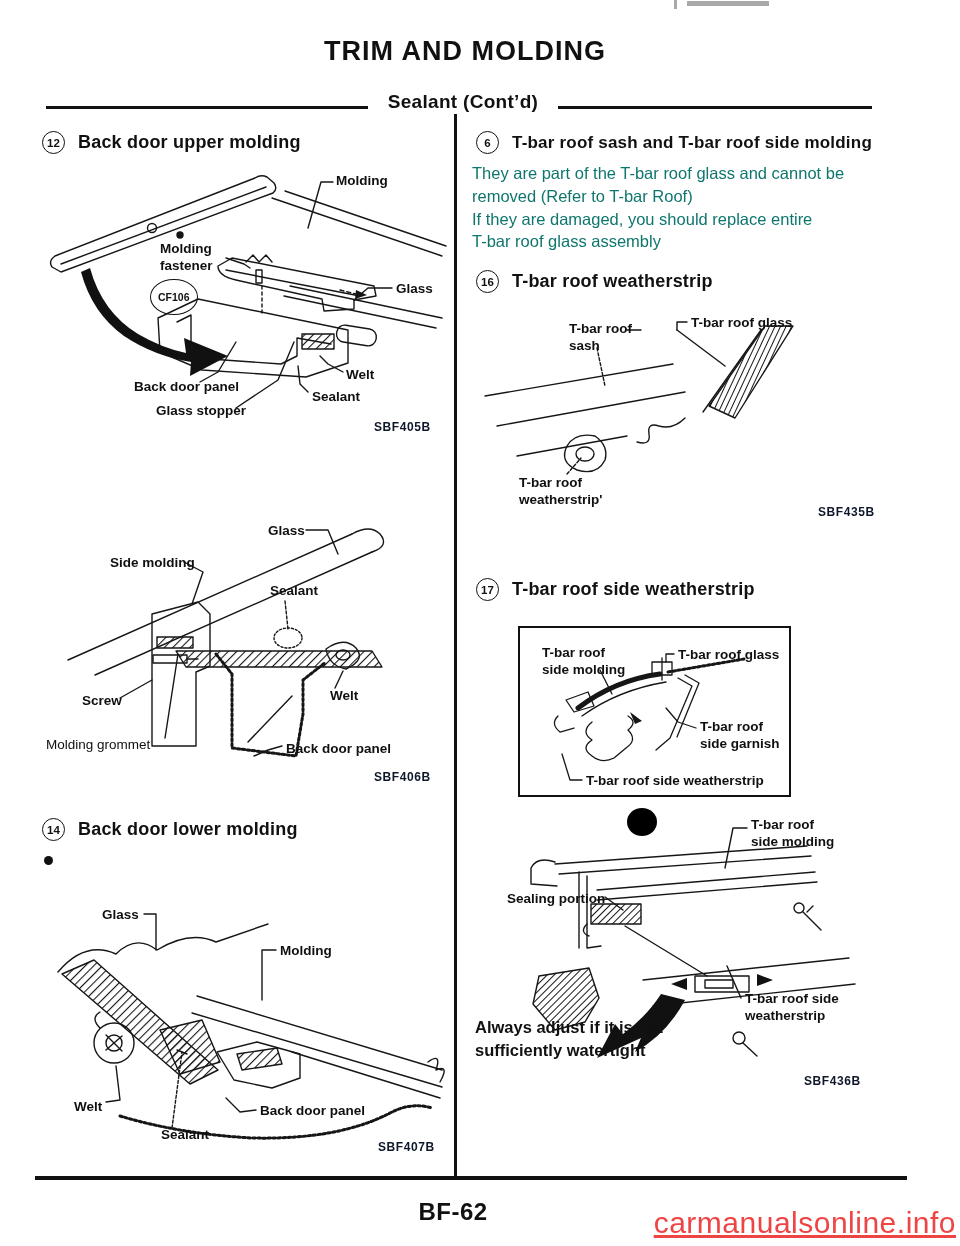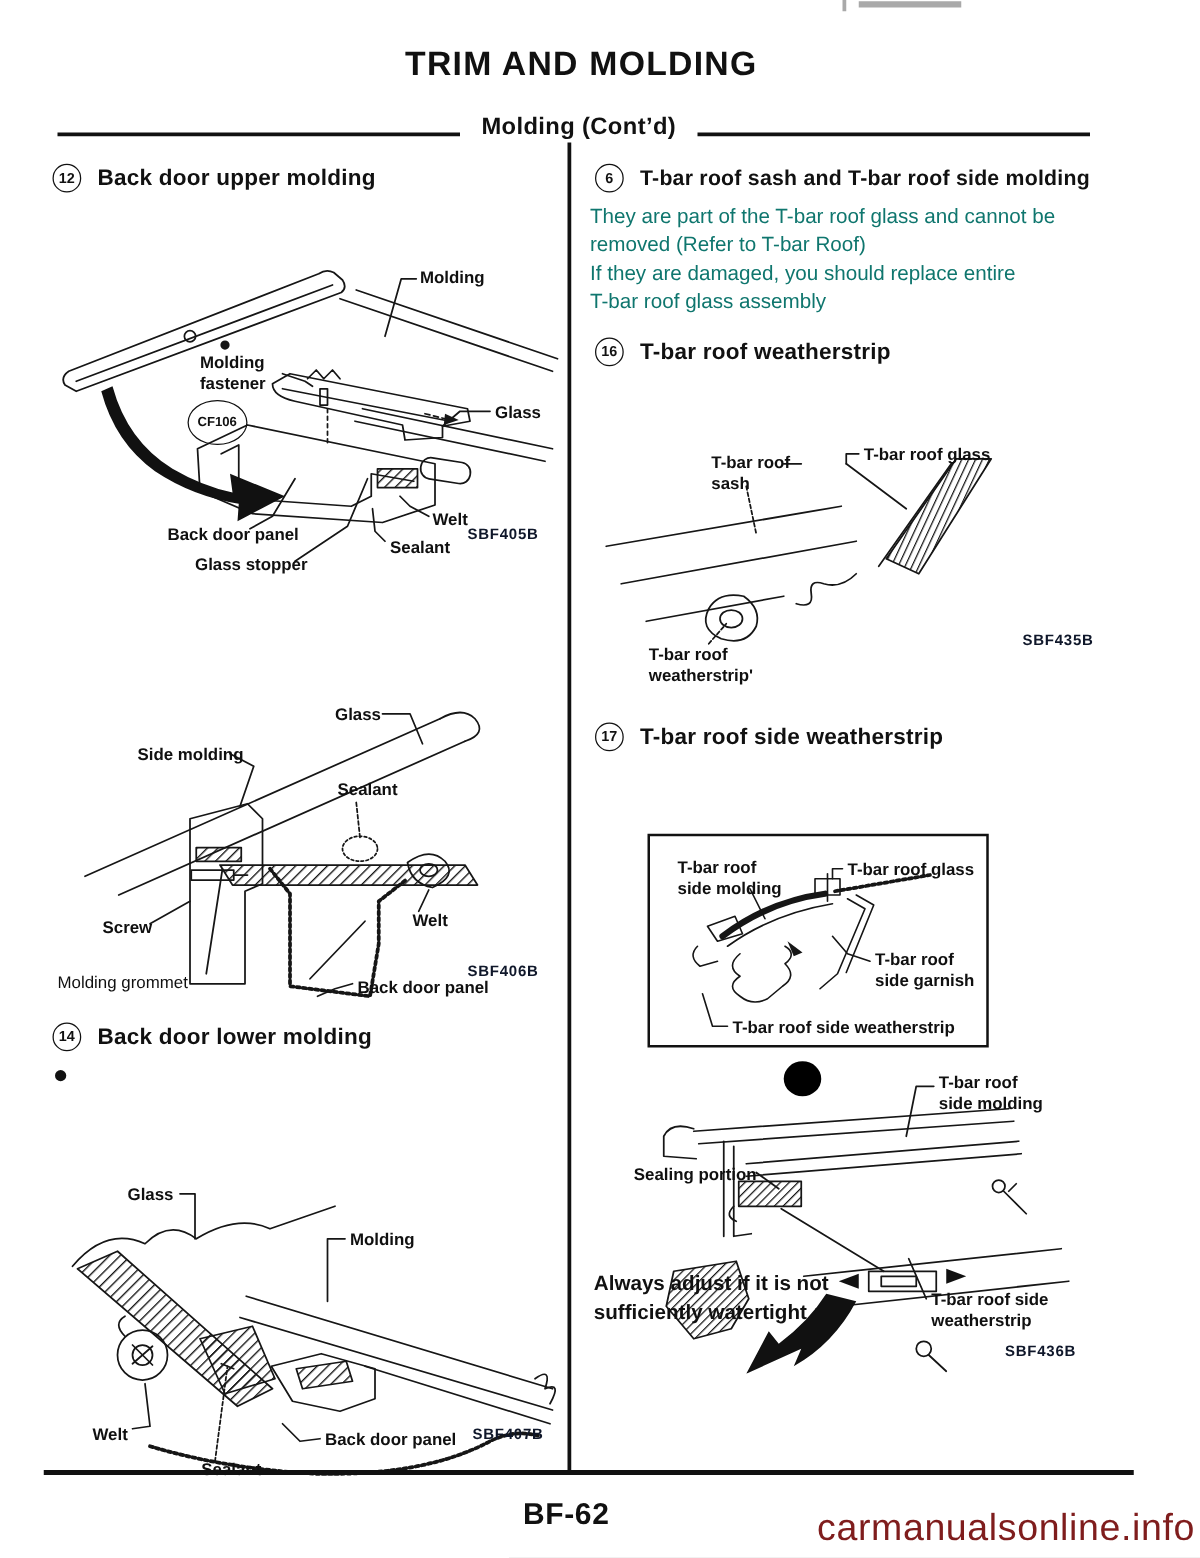--- a/index.html
+++ b/index.html
@@ -12,45 +12,45 @@
   .subtitle{position:absolute;font:700 19px "Liberation Sans",sans-serif;letter-spacing:0.3px;}
   .sec-h{position:absolute;display:flex;align-items:center;gap:13px;}
   .cnum{display:inline-flex;align-items:center;justify-content:center;flex:none;
         width:21px;height:21px;border:1.7px solid #111;border-radius:50%;
         font:700 11.5px "Liberation Sans",sans-serif;}
   .htxt{font:700 18px "Liberation Sans",sans-serif;letter-spacing:0.2px;white-space:nowrap;}
   .body{position:absolute;font:400 16.5px/1.38 "Liberation Sans",sans-serif;
         white-space:pre-line;color:#0f766e;}
   .note{position:absolute;font:700 16.5px/1.4 "Liberation Sans",sans-serif;white-space:pre-line;}
   .bullet-dot{position:absolute;width:9px;height:9px;background:#111;border-radius:50%;}
-  .fig{position:absolute;margin-top:41px;}
+  .fig{position:absolute;}
   .fig svg{position:absolute;left:0;top:0;}
   .lbl{position:absolute;font:600 13.5px/1.28 "Liberation Sans",sans-serif;
        color:#101010;white-space:pre-line;}
   .fcode{position:absolute;font:700 12px "Liberation Sans",sans-serif;
          letter-spacing:0.6px;color:#0f172a;}
   .badge{position:absolute;border:1.6px solid #111;border-radius:50%;
          padding:11px 7px;font:700 10.5px "Liberation Sans",sans-serif;}
   .boxed{border:2.5px solid #111;}
   .pagenum{position:absolute;font:700 24px "Liberation Sans",sans-serif;letter-spacing:0.5px;}
   .watermark{position:absolute;font:400 30px "Liberation Sans",sans-serif;
-             color:#7f1d1d;letter-spacing:0.5px;}
+             color:#ef4444;letter-spacing:0.5px;text-decoration:underline;}
   .blackdot{position:absolute;background:#000;border-radius:50%;}
 </style>
 </head>
 <body>
 
 <div class="page">
 
   <div class="gray-mark" style="left:674px;top:0;width:3px;height:9px"></div>
   <div class="gray-mark" style="left:687px;top:1px;width:82px;height:5px"></div>
 
   <div class="page-title" style="top:36px">TRIM AND MOLDING</div>
   <div class="rule" style="left:46px;top:106px;width:322px;height:3px"></div>
-  <div class="subtitle" style="left:370px;top:91px;width:186px;text-align:center">Molding (Cont’d)</div>
+  <div class="subtitle" style="left:370px;top:91px;width:186px;text-align:center">Sealant (Cont’d)</div>
   <div class="rule" style="left:558px;top:106px;width:314px;height:3px"></div>
   <div class="rule" style="left:454px;top:114px;width:3px;height:1063px"></div>
 
   <div class="sec-h" style="left:42px;top:131px">
     <span class="cnum">12</span>
     <span class="htxt">Back door upper molding</span>
   </div>
 
   <div class="fig" style="left:40px;top:166px;width:408px;height:282px">
     <svg width="408" height="282" viewBox="0 0 408 282">

